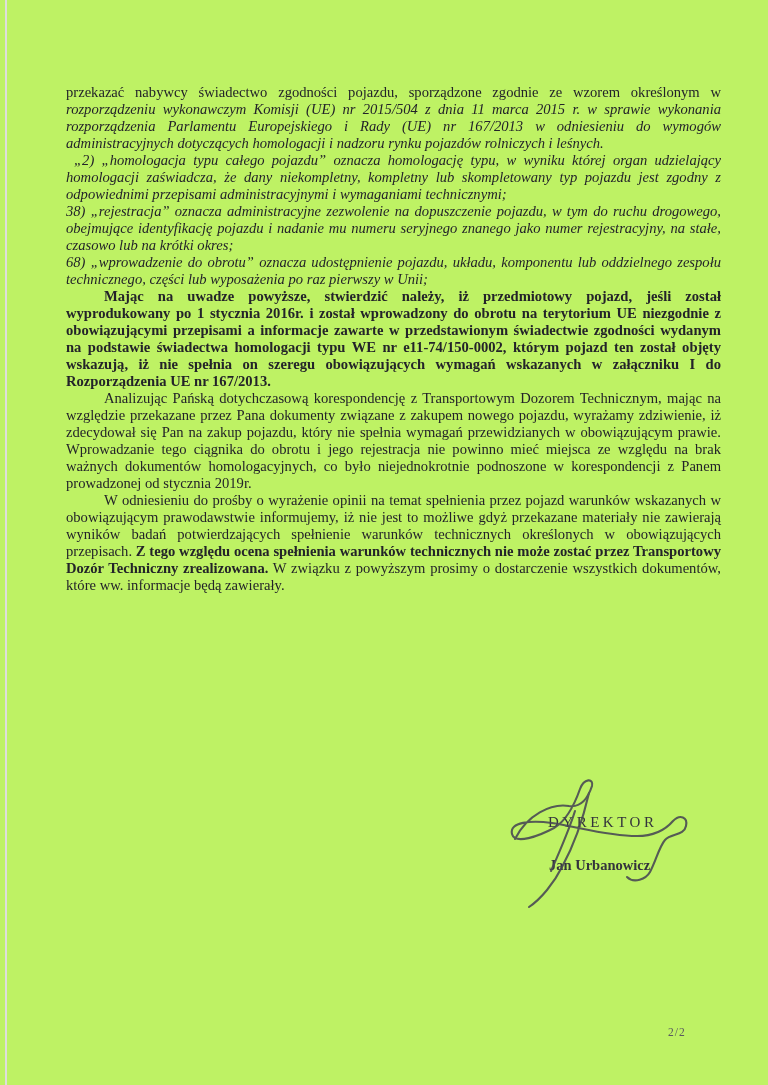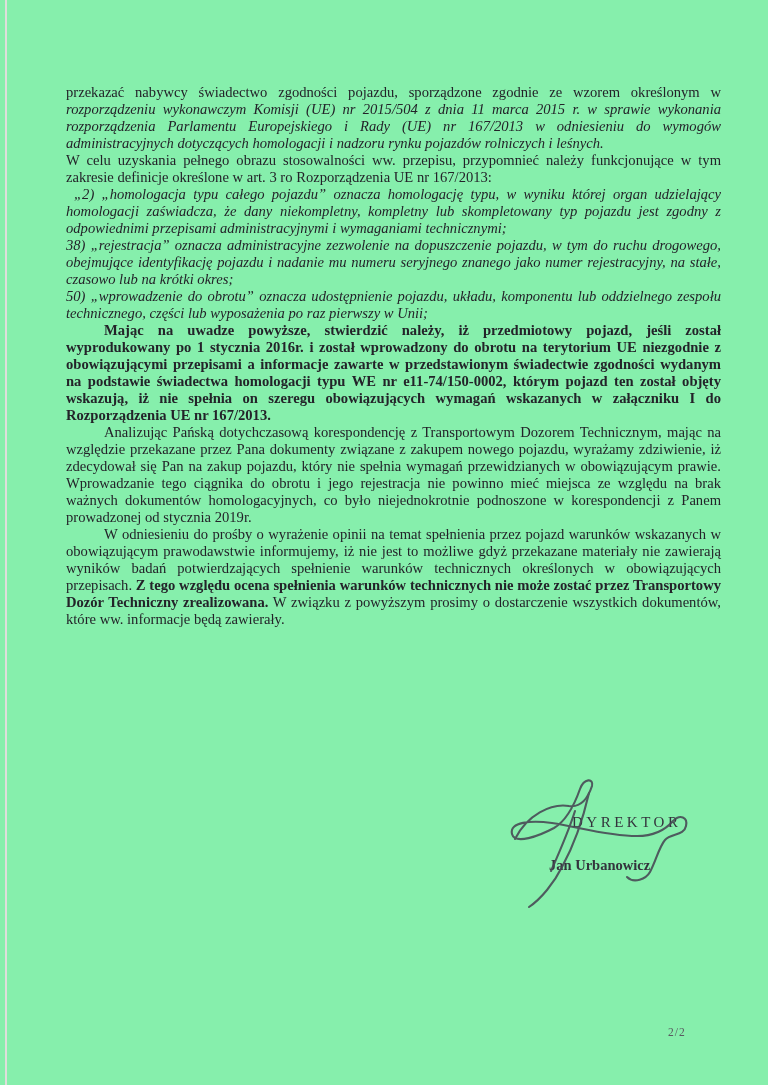--- a/index.html
+++ b/index.html
@@ -1,21 +1,21 @@
 <!DOCTYPE html>
 <html lang="pl"><head>
 <meta charset="utf-8">
 <style>
   html,body{margin:0;padding:0;}
   body{background:#e9e9e7;font-family:"Liberation Serif",serif;}
   .page{
     position:relative;
     width:768px;height:1085px;
     margin:0 auto;
-    background:#86efac;
+    background:#bef264;
     overflow:hidden;
   }
   .scan-edge{
     position:absolute;left:5px;top:0;width:2px;height:1085px;
     background:#dededb;
   }
   .content{
     position:absolute;left:66px;top:84px;width:655px;
     color:#232329;
     font-size:14.6px;line-height:17px;
@@ -23,46 +23,45 @@
     text-justify:inter-word;
   }
   .content p{margin:0;}
   .it{font-style:italic;}
   .b{font-weight:bold;}
   .indent{text-indent:38px;}
   .def-first{text-indent:8px;}
   .sig-block{position:absolute;left:0;top:0;width:768px;height:1085px;pointer-events:none;}
   .sig-svg{position:absolute;left:455px;top:765px;}
   .sig-title{
-    position:absolute;left:572px;top:814px;
+    position:absolute;left:548px;top:814px;
     font-size:15px;letter-spacing:3.5px;color:#33333c;
   }
   .sig-name{
     position:absolute;left:549px;top:857px;
     font-size:14.5px;font-weight:bold;color:#33333c;
   }
   .page-num{
     position:absolute;left:668px;top:1026px;
     font-size:11.5px;letter-spacing:1px;color:#5a5a60;text-align:right;
   }
 </style>
 </head>
 <body>
 
 <div class="page">
   <div class="scan-edge"></div>
 
   <div class="content">
     <p><span>przekazać nabywcy świadectwo zgodności pojazdu, sporządzone zgodnie ze wzorem określonym w </span><span class="it">rozporządzeniu wykonawczym Komisji (UE) nr 2015/504 z dnia 11 marca 2015 r. w sprawie wykonania rozporządzenia Parlamentu Europejskiego i Rady (UE) nr 167/2013 w odniesieniu do wymogów administracyjnych dotyczących homologacji i nadzoru rynku pojazdów rolniczych i leśnych.</span></p>
 
-    <p>W celu uzyskania pełnego obrazu stosowalności ww. przepisu, przypomnieć należy funkcjonujące w tym zakresie definicje określone w art. 3 ro Rozporządzenia UE nr 167/2013:</p>
 
     <p class="it def-first">„2) „homologacja typu całego pojazdu” oznacza homologację typu, w wyniku której organ udzielający homologacji zaświadcza, że dany niekompletny, kompletny lub skompletowany typ pojazdu jest zgodny z odpowiednimi przepisami administracyjnymi i wymaganiami technicznymi;</p>
     <p class="it">38) „rejestracja” oznacza administracyjne zezwolenie na dopuszczenie pojazdu, w tym do ruchu drogowego, obejmujące identyfikację pojazdu i nadanie mu numeru seryjnego znanego jako numer rejestracyjny, na stałe, czasowo lub na krótki okres;</p>
-    <p class="it">50) „wprowadzenie do obrotu” oznacza udostępnienie pojazdu, układu, komponentu lub oddzielnego zespołu technicznego, części lub wyposażenia po raz pierwszy w Unii;</p>
+    <p class="it">68) „wprowadzenie do obrotu” oznacza udostępnienie pojazdu, układu, komponentu lub oddzielnego zespołu technicznego, części lub wyposażenia po raz pierwszy w Unii;</p>
 
     <p class="b indent">Mając na uwadze powyższe, stwierdzić należy, iż przedmiotowy pojazd, jeśli został wyprodukowany po 1 stycznia 2016r. i został wprowadzony do obrotu na terytorium UE niezgodnie z obowiązującymi przepisami a informacje zawarte w przedstawionym świadectwie zgodności wydanym na podstawie świadectwa homologacji typu WE nr e11-74/150-0002, którym pojazd ten został objęty wskazują, iż nie spełnia on szeregu obowiązujących wymagań wskazanych w załączniku I do Rozporządzenia UE nr 167/2013.</p>
 
     <p class="indent">Analizując Pańską dotychczasową korespondencję z Transportowym Dozorem Technicznym, mając na względzie przekazane przez Pana dokumenty związane z zakupem nowego pojazdu, wyrażamy zdziwienie, iż zdecydował się Pan na zakup pojazdu, który nie spełnia wymagań przewidzianych w obowiązującym prawie. Wprowadzanie tego ciągnika do obrotu i jego rejestracja nie powinno mieć miejsca ze względu na brak ważnych dokumentów homologacyjnych, co było niejednokrotnie podnoszone w korespondencji z Panem prowadzonej od stycznia 2019r.</p>
 
     <p class="indent"><span>W odniesieniu do prośby o wyrażenie opinii na temat spełnienia przez pojazd warunków wskazanych w obowiązującym prawodawstwie informujemy, iż nie jest to możliwe gdyż przekazane materiały nie zawierają wyników badań potwierdzających spełnienie warunków technicznych określonych w obowiązujących przepisach. </span><span class="b">Z tego względu ocena spełnienia warunków technicznych nie może zostać przez Transportowy Dozór Techniczny zrealizowana.</span><span> W związku z powyższym prosimy o dostarczenie wszystkich dokumentów, które ww. informacje będą zawierały.</span></p>
   </div>
 
   <div class="sig-block">
     <div class="sig-title">DYREKTOR</div>

